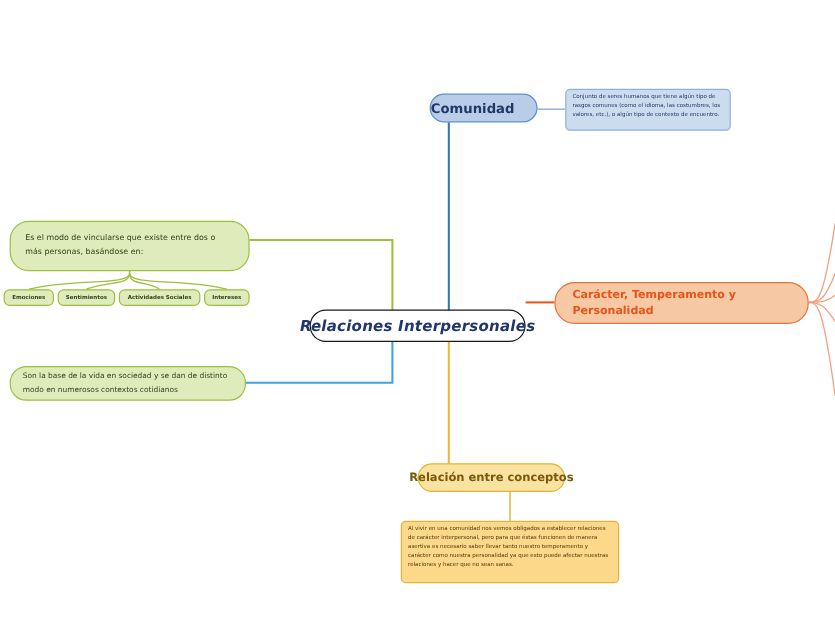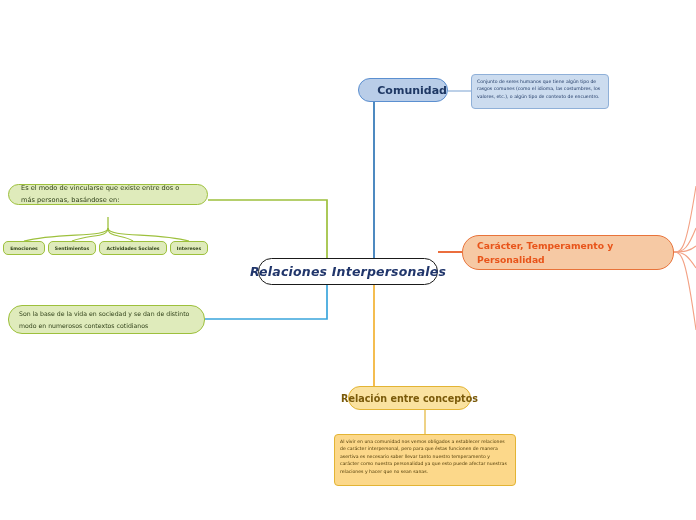--- a/index.html
+++ b/index.html
@@ -55,21 +55,21 @@
 
   
   .node-blue {
     left: 358px;
     top: 78px;
     width: 90px;
     height: 24px;
     border: 1.3px solid #5b8fd0;
     border-radius: 12px;
     background: #b9cde8;
-    justify-content: flex-end;
+    justify-content: flex-start;
   }
   .node-blue .label {
     font-size: 11px;
     font-weight: bold;
     color: #1f3864;
     white-space: nowrap;
   }
   .note-blue {
     left: 471px;
     top: 74px;
@@ -86,21 +86,21 @@
     line-height: 1.62;
     color: #1f3864;
     text-align: left;
   }
 
   
   .node-green {
     left: 8px;
     top: 184px;
     width: 200px;
-    height: 21px;
+    height: 42px;
     border: 1.3px solid #9dc03c;
     border-radius: 16px;
     background: #dfebbb;
     padding: 0 12px;
     align-items: center;
   }
   .node-green .label {
     font-size: 6.6px;
     line-height: 1.75;
     color: #31421a;

